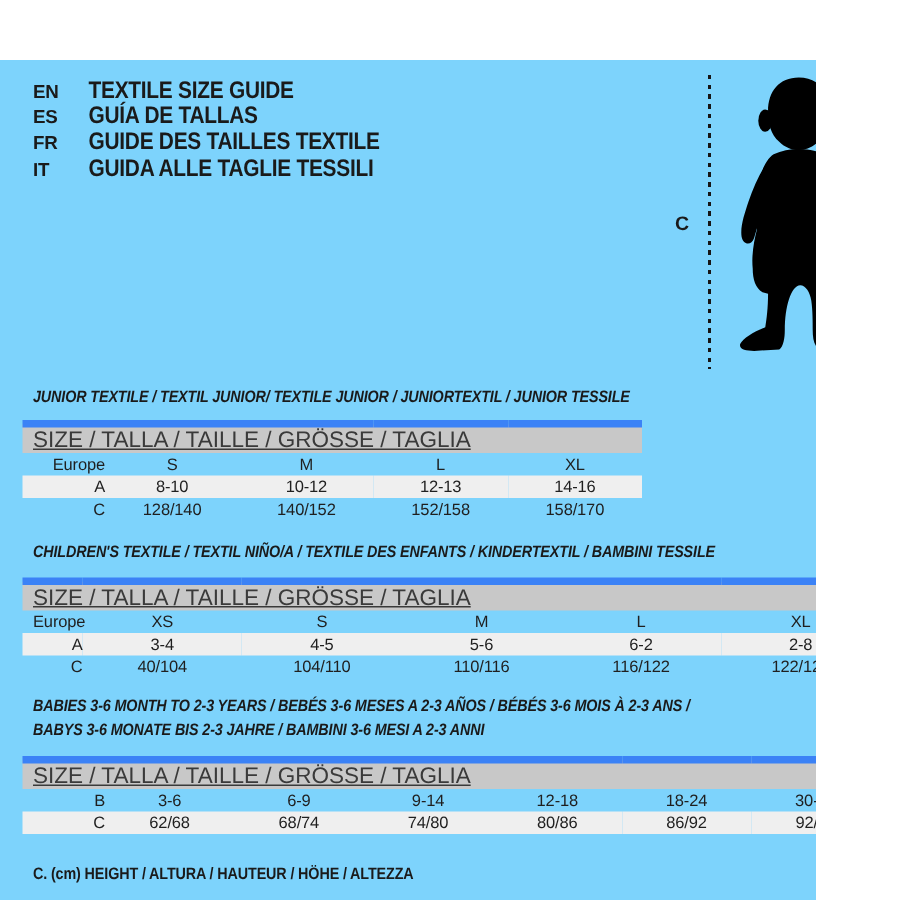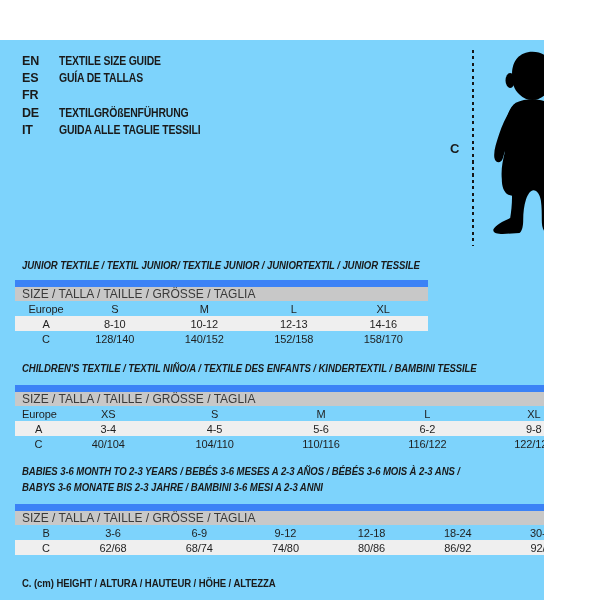--- a/index.html
+++ b/index.html
@@ -9,21 +9,21 @@
     font-family:"Liberation Sans", sans-serif;
     margin-top:40px;
     -webkit-font-smoothing:antialiased;
   }
   .cx { display:inline-block; transform:scaleX(0.87); transform-origin:0 50%; white-space:nowrap; }
 
   
   .lang-block { position:absolute; left:22px; top:12px; }
   .lang-row { height:17.4px; display:flex; align-items:center; }
   .lang-code { width:37px; font-weight:bold; font-size:12.5px; letter-spacing:-0.2px; }
-  .lang-label { font-weight:bold; font-size:12px; letter-spacing:-0.2px; white-space:nowrap; }
+  .lang-label { font-weight:bold; font-size:16px; letter-spacing:-0.2px; white-space:nowrap; }
 
   
   .dash-line {
     position:absolute; left:472px; top:10px; width:2px; height:196px;
     background:repeating-linear-gradient(to bottom, #161616 0 3px, transparent 3px 6.5px);
   }
   .c-label { position:absolute; left:450px; top:101px; font-weight:bold; font-size:13px; }
   .baby { position:absolute; left:486px; top:7px; width:93px; height:199px; }
 
   
@@ -33,25 +33,26 @@
   .t3-title1 { top:425px; }
   .t3-title2 { top:441px;text-align:right; }
 
   
   table.size-table {
     position:absolute; border-collapse:collapse; table-layout:fixed;
     font-size:11px; color:#1f1f1f; letter-spacing:-0.1px;
   }
   table.size-table th {
     background:#c8c8c8; color:#3a3a3a; font-weight:normal; text-align:left;
-    height:14px; padding:0 0 0 7px; font-size:12px; letter-spacing:0;
-    border-top:7px solid #3b82f6;
+    height:14px; padding:0 0 0 7px; font-size:15px; letter-spacing:0;
+    border-top:5px solid #3b82f6;
+    text-decoration:underline;
   }
   table.size-table td { height:15px; padding:0; text-align:center; }
-  table.size-table td.lbl { text-align:center; padding-left:7px; }
+  table.size-table td.lbl { text-align:right; padding-left:7px; }
   table.size-table tr.alt td { background:#efefef; }
   .tbl-1 { left:15px; top:240px; width:413px; }
   .tbl-2 { left:15px; top:345px; width:572px; }
   .tbl-3 { left:15px; top:464px; width:572px; }
 
   
   .legend { position:absolute; left:22px; top:534px; }
   .legend-line { font-weight:bold; font-size:11px; line-height:18.6px; white-space:nowrap; letter-spacing:-0.1px; }
 </style>
 </head>
@@ -63,24 +64,21 @@
     <div class="lang-row">
       <span class="lang-code">EN</span>
       <span class="lang-label"><span class="cx">TEXTILE SIZE GUIDE</span></span>
     </div>
     <div class="lang-row">
       <span class="lang-code">ES</span>
       <span class="lang-label"><span class="cx">GUÍA DE TALLAS</span></span>
     </div>
     <div class="lang-row">
       <span class="lang-code">FR</span>
-    </div>
-    <div class="lang-row">
-      <span class="lang-code">DE</span>
-      <span class="lang-label"><span class="cx">TEXTILGRÖßENFÜHRUNG</span></span>
+      <span class="lang-label"><span class="cx">GUIDE DES TAILLES TEXTILE</span></span>
     </div>
     <div class="lang-row">
       <span class="lang-code">IT</span>
       <span class="lang-label"><span class="cx">GUIDA ALLE TAGLIE TESSILI</span></span>
     </div>
   </div>
 
   <div class="dash-line"></div>
   <span class="c-label">C</span>
   <svg class="baby" viewBox="0 0 100 210" xmlns="http://www.w3.org/2000/svg">
@@ -156,21 +154,21 @@
         <td>M</td>
         <td>L</td>
         <td>XL</td>
       </tr>
       <tr class="alt">
         <td class="lbl">A</td>
         <td>3-4</td>
         <td>4-5</td>
         <td>5-6</td>
         <td>6-2</td>
-        <td>9-8</td>
+        <td>2-8</td>
       </tr>
       <tr>
         <td class="lbl">C</td>
         <td>40/104</td>
         <td>104/110</td>
         <td>110/116</td>
         <td>116/122</td>
         <td>122/128</td>
       </tr>
     </tbody>
@@ -191,21 +189,21 @@
     <thead>
       <tr>
           <th colspan="7">SIZE / TALLA / TAILLE / GRÖSSE / TAGLIA</th>
         </tr>
     </thead>
     <tbody>
       <tr>
         <td class="lbl">B</td>
         <td>3-6</td>
         <td>6-9</td>
-        <td>9-12</td>
+        <td>9-14</td>
         <td>12-18</td>
         <td>18-24</td>
         <td>30-36</td>
       </tr>
       <tr class="alt">
         <td class="lbl">C</td>
         <td>62/68</td>
         <td>68/74</td>
         <td>74/80</td>
         <td>80/86</td>

